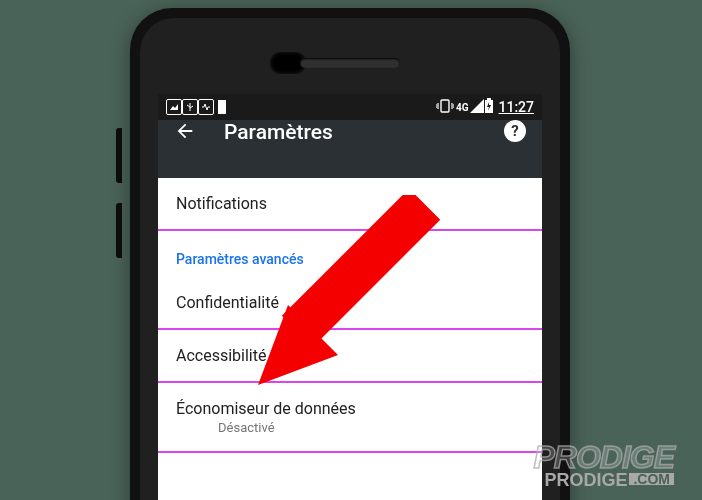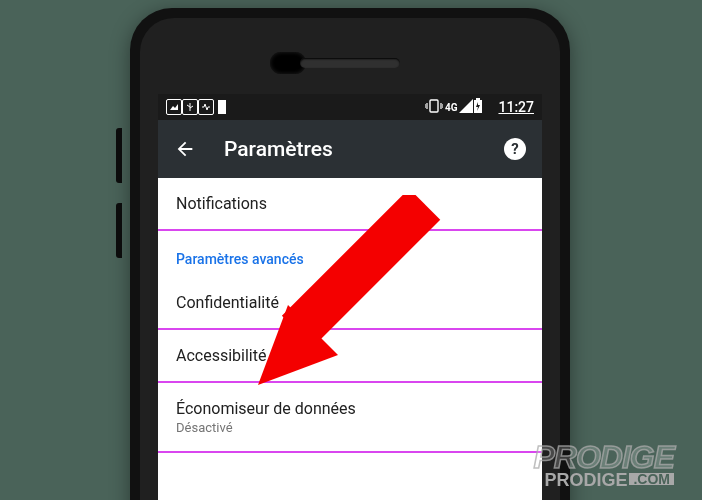--- a/index.html
+++ b/index.html
@@ -70,48 +70,48 @@
       padding: 0 8px;
     }
     .statusbar .spacer { flex: 1; }
     .st-ic {
       width: 16px; height: 16px;
       display: inline-flex; align-items: center; justify-content: center;
       font-size: 11px;
       border: 1px solid #fff;
       border-radius: 2px;
     }
-    .st-text { font-size: 14px; font-weight: 500; margin-left: 15px; text-decoration: underline; }
+    .st-text { font-size: 14px; font-weight: 500; margin-left: 4px; text-decoration: underline; }
     .appbar {
       height: 58px;
       background: #2b3034;
       color: #fff;
       display: flex;
-      align-items: center;
-      padding: 16px 16px;
+      align-items: flex-start;
+      padding: 0 16px;
       gap: 28px;
     }
     .appbar .title { font-size: 21px; font-weight: 500; flex: 1; }
     .help-btn {
       width: 22px; height: 22px;
       border-radius: 50%;
       background: #fff;
       color: #2b3034;
       display: flex; align-items: center; justify-content: center;
       font-weight: 700; font-size: 15px;
     }
     .back-ic svg { display: block; }
     .content { background: #fff; color: #1f1f1f; }
     .row {
       padding: 16px 18px;
       border-bottom: 2px solid #d946ef;
       font-size: 16px;
       color: #212121;
     }
-    .row .sub { font-size: 13px; color: #757575; margin-top: 2px; }
+    .row .sub { font-size: 13px; color: #757575; margin-top: 2px; margin-left: 42px; }
     .section {
       padding: 20px 18px 10px;
       font-size: 14px;
       font-weight: 500;
     }
     .arrow {
       position: absolute;
       left: 258px; top: 195px;
       pointer-events: none;
     }

